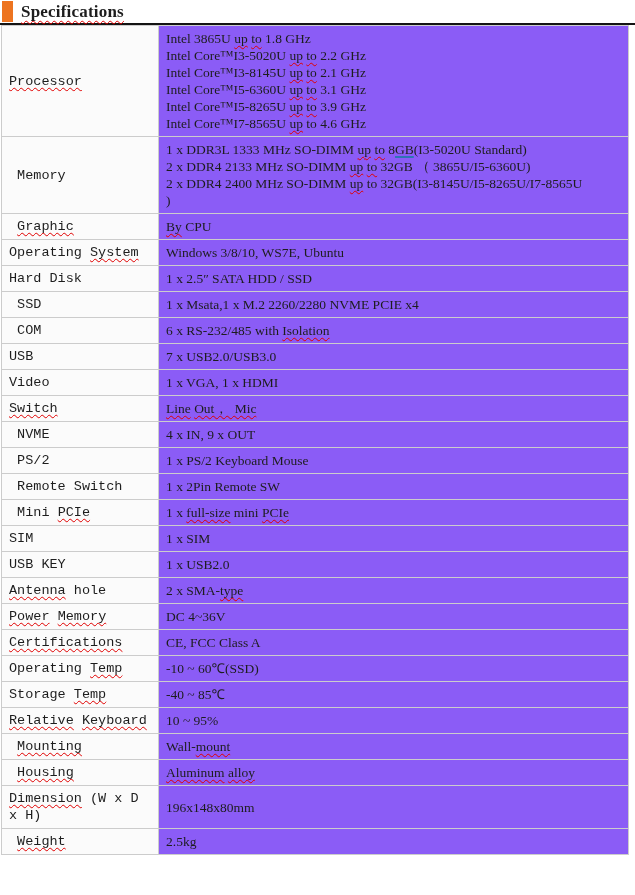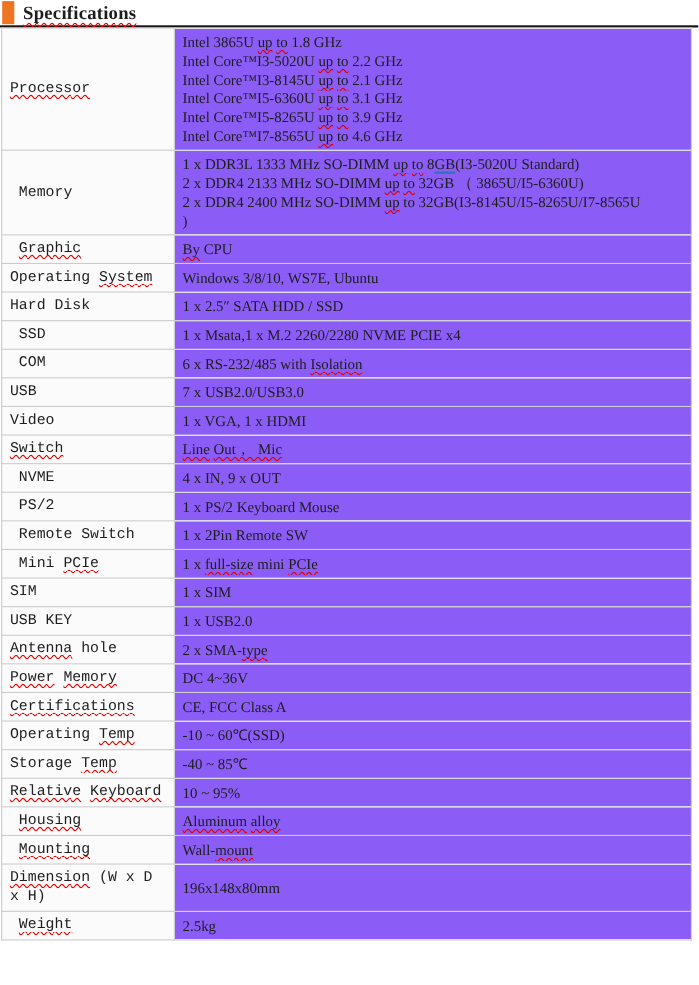--- a/index.html
+++ b/index.html
@@ -142,26 +142,26 @@
       </tr>
       <tr>
         <td class="label-cell"><span>Storage </span><span class="sq">Temp</span></td>
         <td class="value-cell"><div><span>-40 ~ 85℃</span></div></td>
       </tr>
       <tr>
         <td class="label-cell"><span class="sq">Relative</span><span> </span><span class="sq">Keyboard</span></td>
         <td class="value-cell"><div><span>10 ~ 95%</span></div></td>
       </tr>
       <tr>
+        <td class="label-cell"><span> </span><span class="sq">Mounting</span></td>
+        <td class="value-cell"><div><span>Wall-</span><span class="sq">mount</span></div></td>
+      </tr>
+      <tr>
         <td class="label-cell"><span> </span><span class="sq">Housing</span></td>
         <td class="value-cell"><div><span class="sq">Aluminum</span><span> </span><span class="sq">alloy</span></div></td>
-      </tr>
-      <tr>
-        <td class="label-cell"><span> </span><span class="sq">Mounting</span></td>
-        <td class="value-cell"><div><span>Wall-</span><span class="sq">mount</span></div></td>
       </tr>
       <tr>
         <td class="label-cell"><span class="sq">Dimension</span><span> (W x D x H)</span></td>
         <td class="value-cell"><div><span>196x148x80mm</span></div></td>
       </tr>
       <tr>
         <td class="label-cell"><span> </span><span class="sq">Weight</span></td>
         <td class="value-cell"><div><span>2.5kg</span></div></td>
       </tr>
     </tbody>

